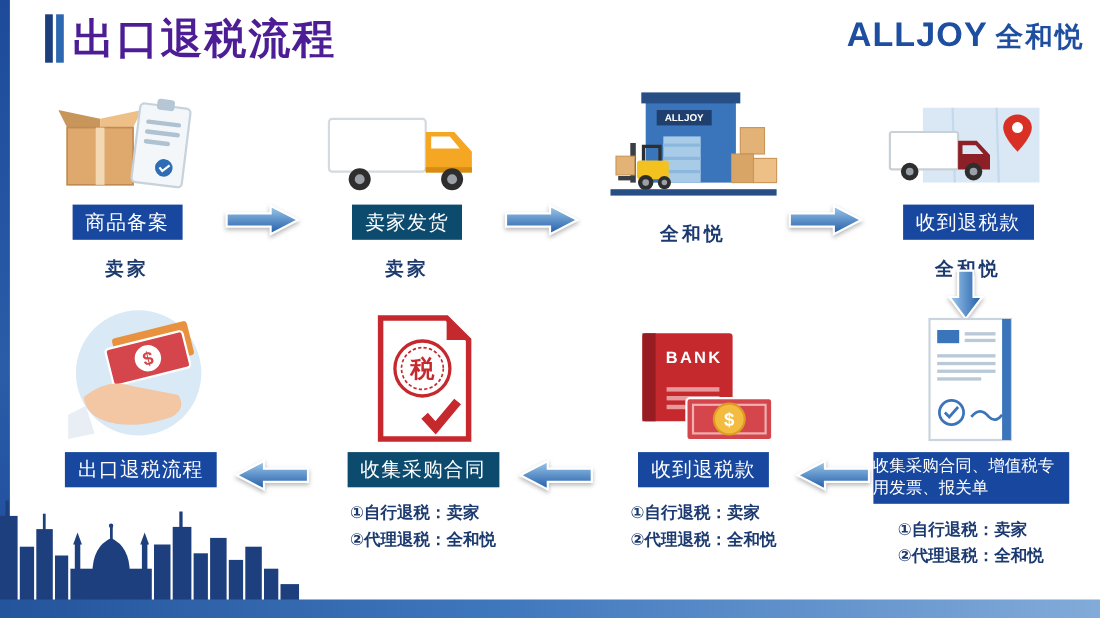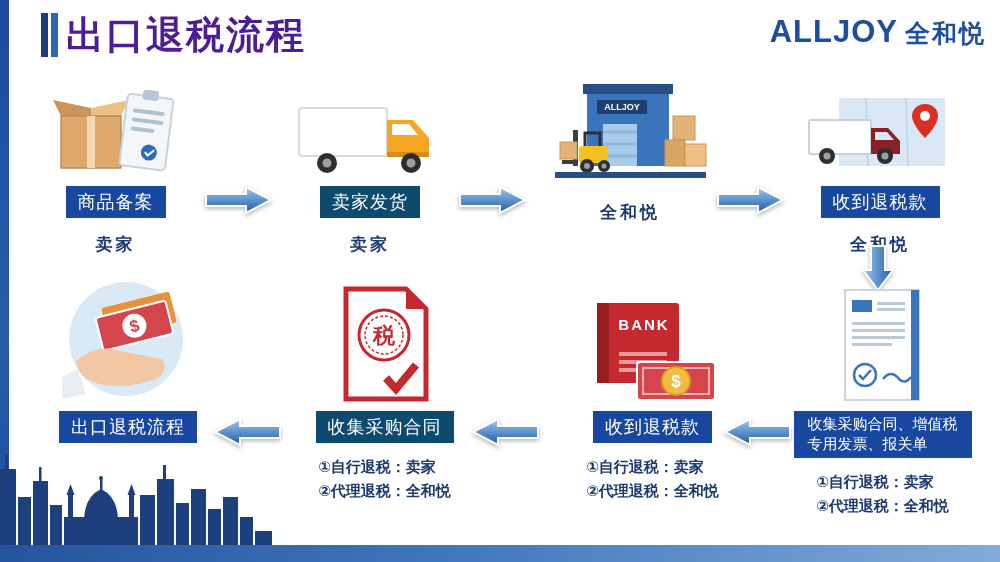--- a/index.html
+++ b/index.html
@@ -22,21 +22,21 @@
 
   .step { position:absolute; display:flex; flex-direction:column; align-items:center; }
   .icon-area { display:flex; align-items:flex-end; justify-content:center; }
   .row1 .icon-area { height:106px; margin-bottom:8px; }
   .row2 .icon-area { height:118px; margin-bottom:8px; }
 
   .step-label { color:#ffffff; font-weight:normal; font-size:18px; line-height:1.35;
                 padding:4px 12px; text-align:left; letter-spacing:1px; }
   .step-label.dark  { background:#17479e; }
   .step-label.light { background:#0c4a6e; }
-  .step-label.small { font-size:15px; padding:3px 14px; letter-spacing:0; width:178px; }
+  .step-label.small { font-size:15px; padding:3px 0; letter-spacing:0; width:178px; }
 
   .step-actor { margin-top:15px; font-size:17px; font-weight:bold; color:#1c3a70; letter-spacing:3px; }
   .step-notes { margin-top:12px; font-size:15px; font-weight:bold; color:#1c3a70;
                 line-height:1.6; text-align:left; white-space:nowrap; }
 
   .flow-arrow { position:absolute; filter:drop-shadow(0 2px 2px rgba(0,0,0,0.28)); }
 
   .skyline { position:absolute; left:0; bottom:15px; }
 
   .bottom-bar { position:absolute; left:0; bottom:0; width:100%; height:17px;
@@ -194,21 +194,21 @@
         <path d="M48,92 q8,-10 16,0 q6,6 12,-2" stroke="#3a74ba" stroke-width="2.5" fill="none"></path>
       </svg>
     </div>
     <div class="step-label dark small">收集采购合同、增值税专用发票、报关单</div>
     <div class="step-notes">
       <div>①自行退税：卖家</div>
       <div>②代理退税：全和悦</div>
     </div>
   </div>
 
-  <div class="step row2" style="left:565px; top:285px; width:175px;">
+  <div class="step row2" style="left:552px; top:285px; width:175px;">
     <div class="icon-area">
       <svg width="135" height="103" viewBox="0 0 135 103">
         <rect x="12" y="3" width="82" height="80" rx="3" fill="#c5292e"></rect>
         <rect x="12" y="3" width="12" height="80" fill="#971d22"></rect>
         <text x="59" y="30" font-size="15" font-weight="bold" letter-spacing="2" fill="#ffffff" text-anchor="middle">BANK</text>
         <rect x="34" y="52" width="48" height="4" fill="#e8999c"></rect>
         <rect x="34" y="60" width="48" height="4" fill="#e8999c"></rect>
         <rect x="34" y="68" width="48" height="4" fill="#e8999c"></rect>
         <rect x="52" y="62" width="78" height="38" rx="3" fill="#d4464b" stroke="#ffffff" stroke-width="2"></rect>
         <rect x="58" y="68" width="66" height="26" fill="none" stroke="#f0b0b2" stroke-width="2"></rect>

